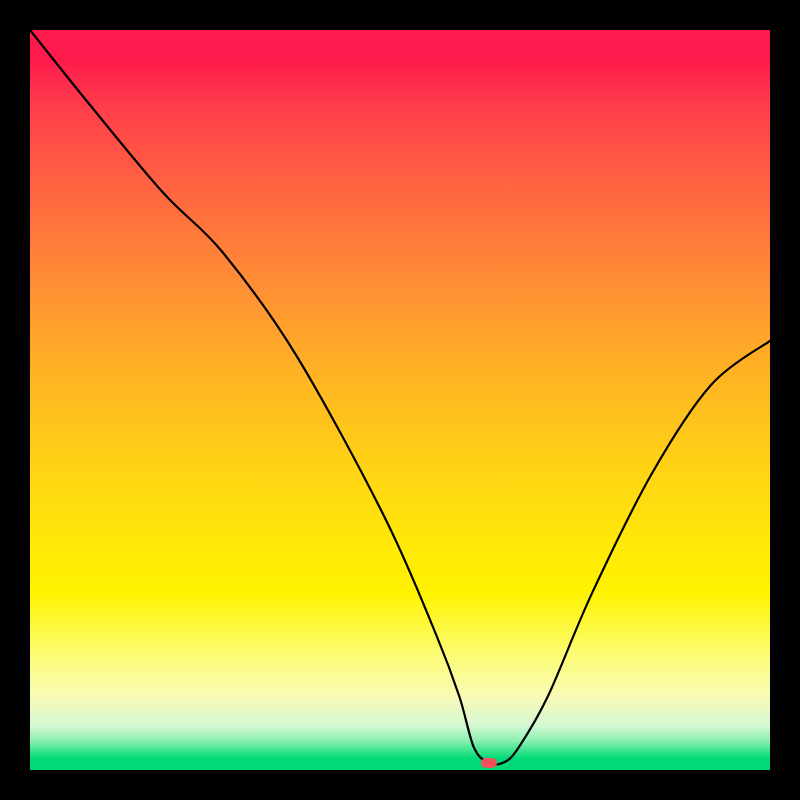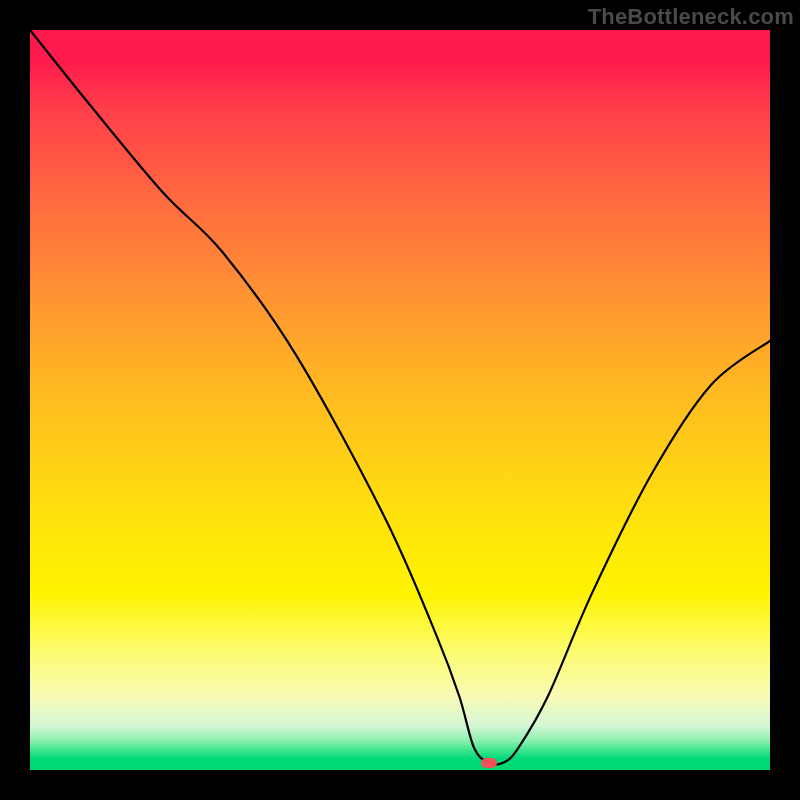--- a/index.html
+++ b/index.html
@@ -80,14 +80,13 @@
   <div class="plot">
     <div class="gradient"></div>
 
     <svg class="curve" viewBox="0 0 740 740" preserveAspectRatio="none">
       <path id="curve-path" fill="none" stroke="#000" stroke-width="2.2" stroke-linecap="round" stroke-linejoin="round" d="M 0.0 0.0 C 9.9 12.3, 37.0 46.9, 59.2 74.0 C 81.4 101.1, 111.0 138.1, 133.2 162.8 C 155.4 187.5, 170.2 194.9, 192.4 222.0 C 214.6 249.1, 239.3 281.2, 266.4 325.6 C 293.5 370.0, 331.8 441.5, 355.2 488.4 C 378.6 535.3, 394.7 577.2, 407.0 606.8 C 419.3 636.4, 423.0 647.5, 429.2 666.0 C 435.4 684.5, 439.1 706.7, 444.0 717.8 C 448.9 728.9, 453.9 730.1, 458.8 732.6 C 463.7 735.1, 468.7 735.1, 473.6 732.6 C 478.5 730.1, 481.0 728.9, 488.4 717.8 C 495.8 706.7, 505.7 691.9, 518.0 666.0 C 530.3 640.1, 545.1 599.4, 562.4 562.4 C 579.7 525.4, 601.9 478.5, 621.6 444.0 C 641.3 409.5, 661.1 377.4, 680.8 355.2 C 700.5 333.0, 730.1 318.2, 740.0 310.8"></path>
     </svg>
 
     <div class="marker" id="min-marker" style="left: 450.8px; top: 727.6px;"></div>
   </div>
 
-  <div class="watermark">TheBottleneck.com</div>
 </div>
 
 </body></html>

